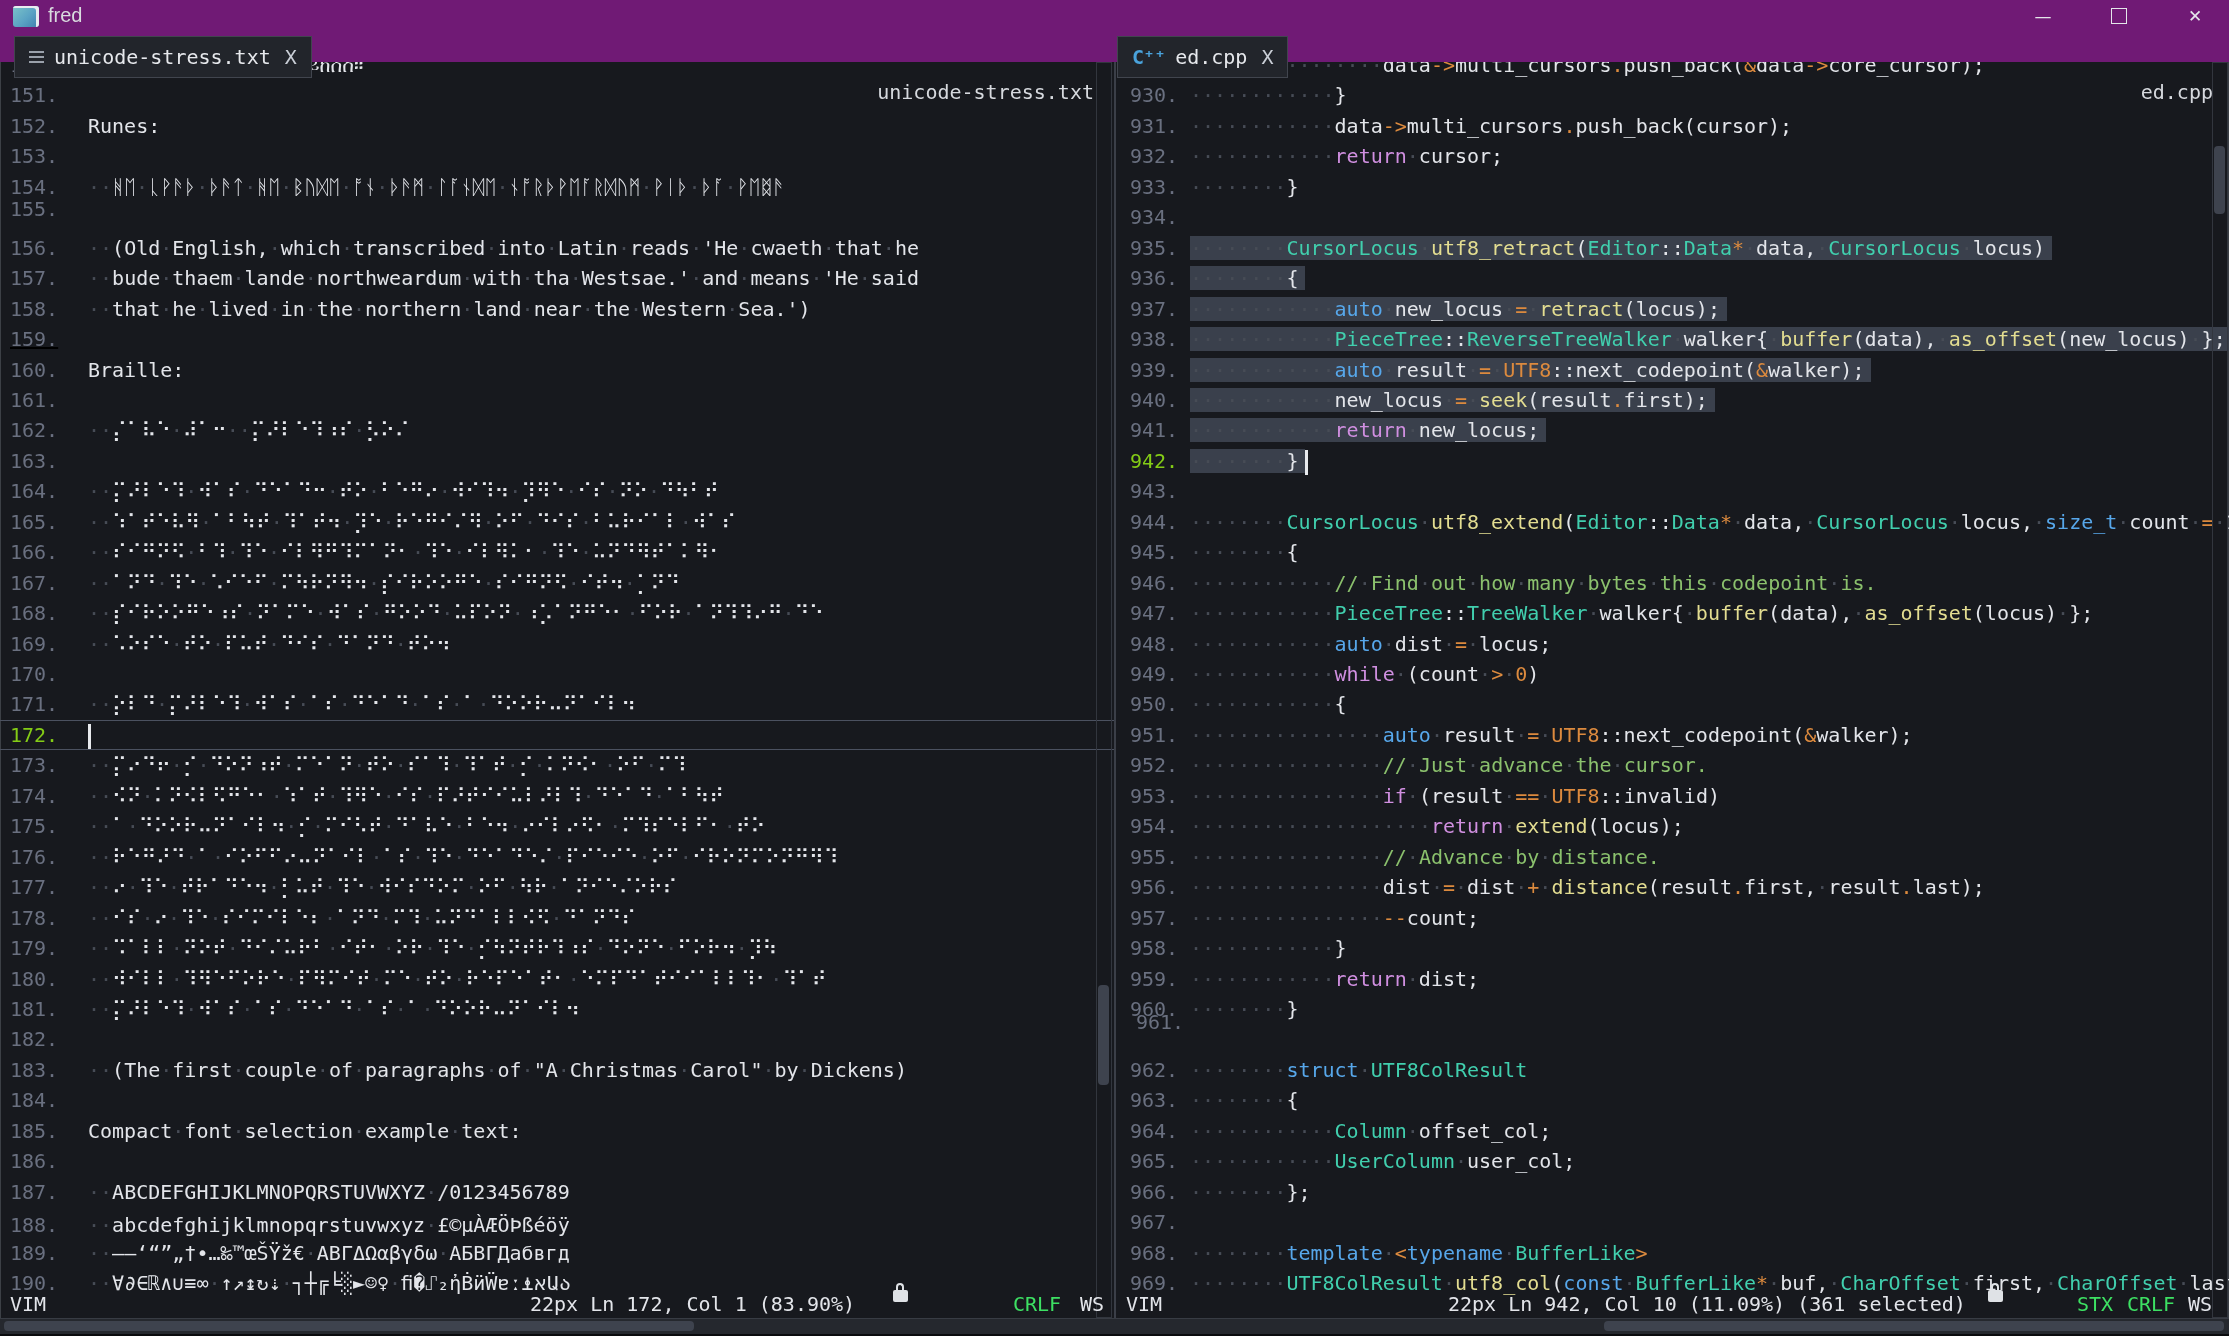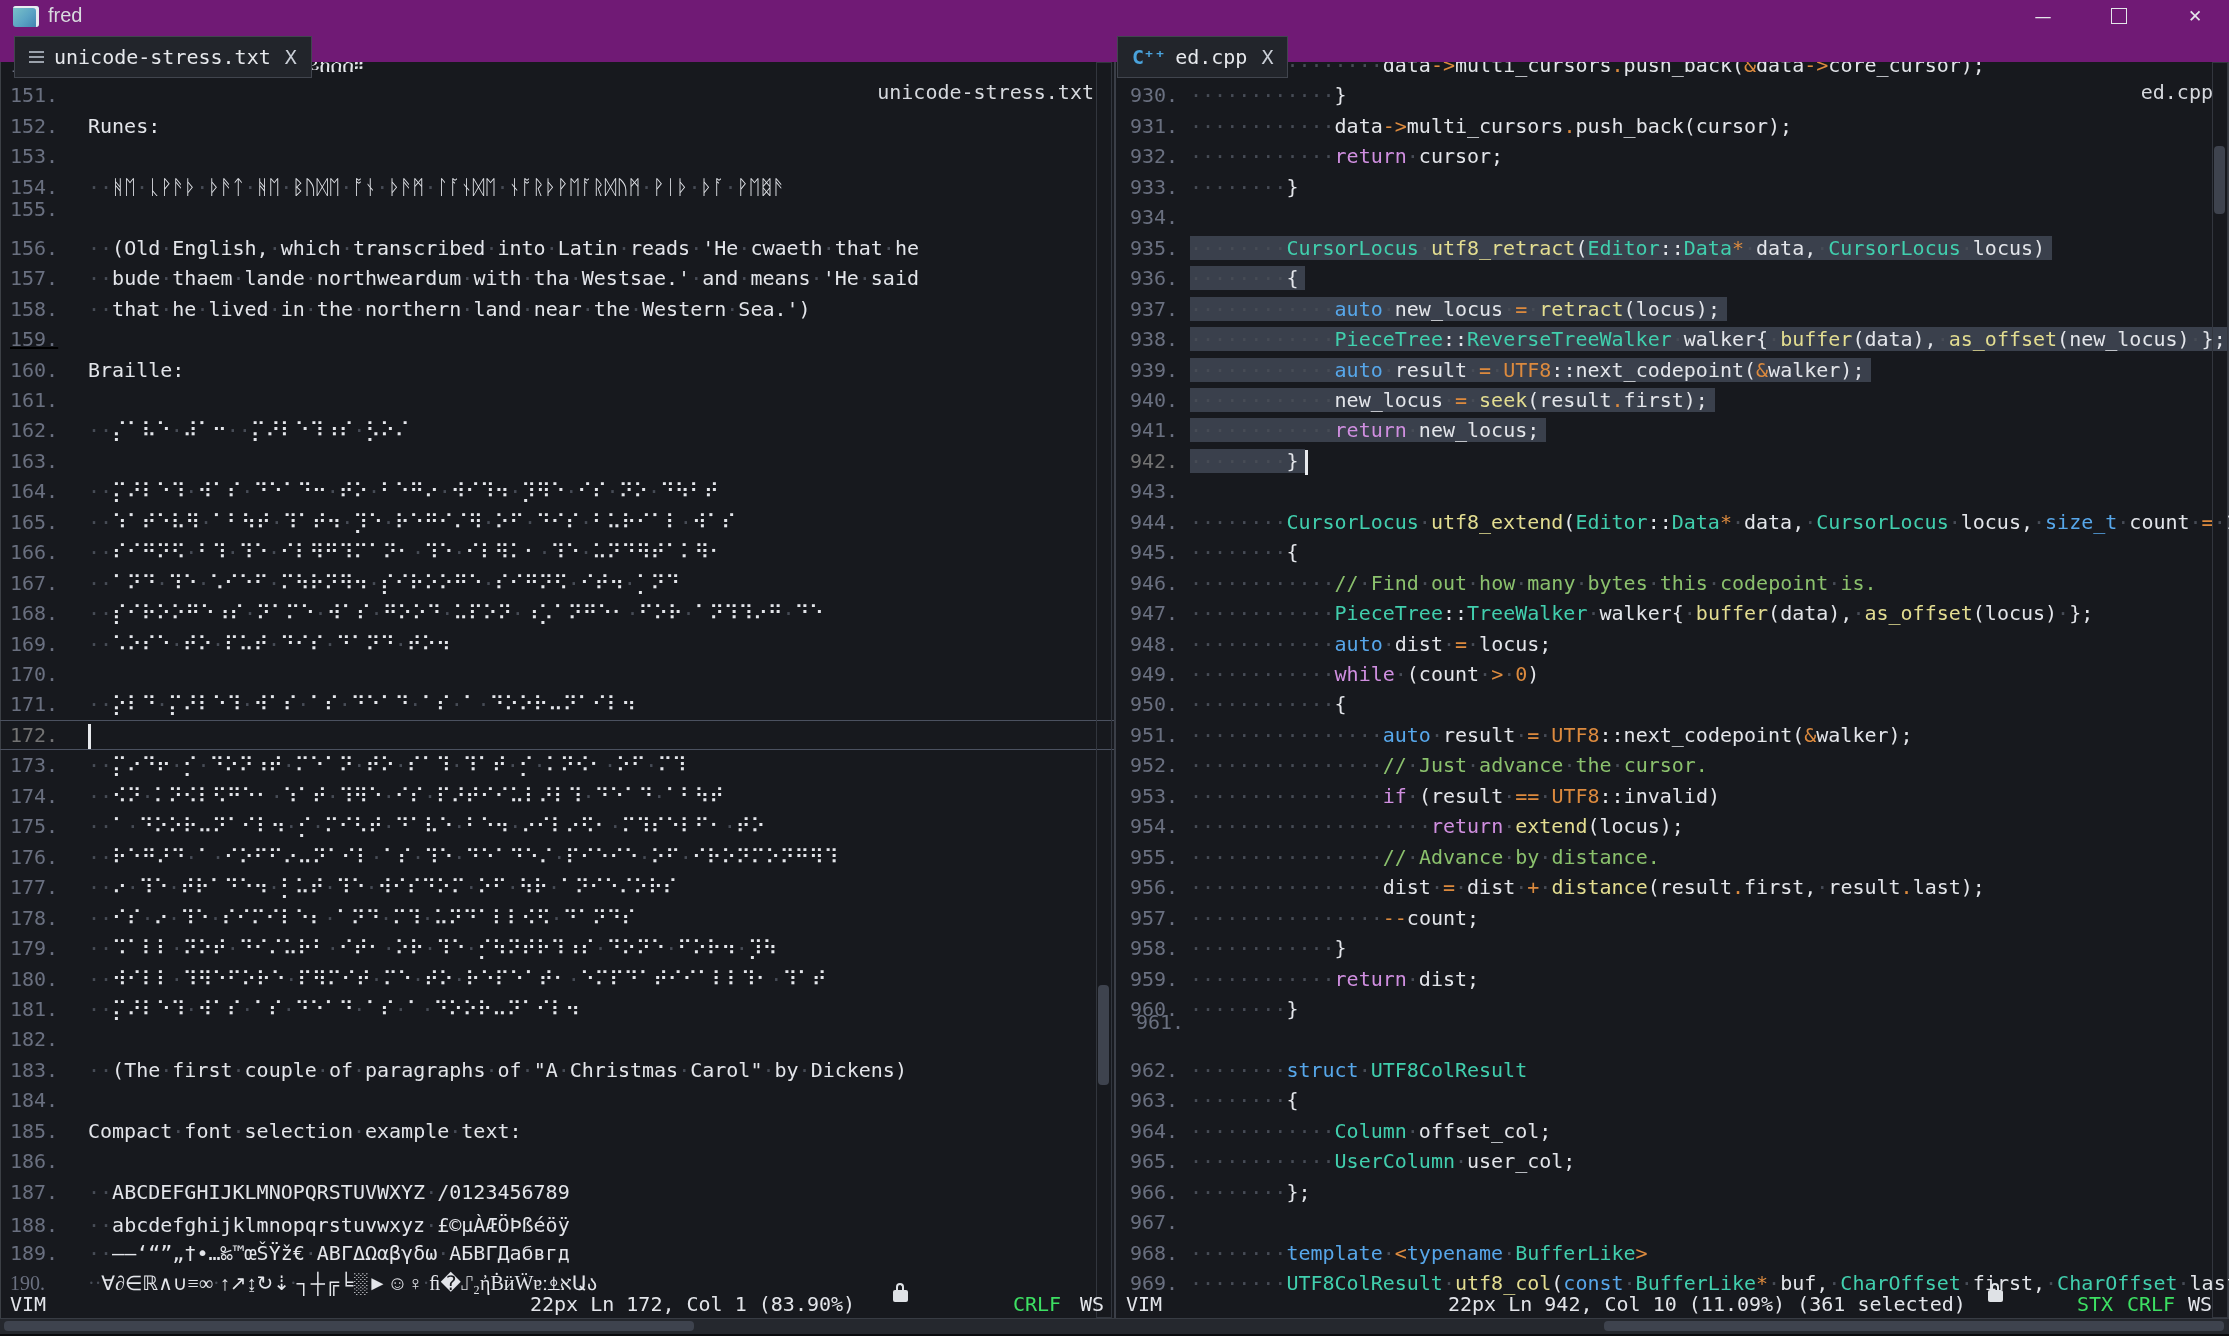--- a/index.html
+++ b/index.html
@@ -28,21 +28,21 @@
   .cppicon{color:#4aa3dc;font-weight:bold;font-size:20px;letter-spacing:-1px;}
   
   .pane{position:absolute;top:0;height:1336px;overflow:hidden;z-index:1;}
   #pane-left{left:0;width:1114px;}
   #pane-right{left:1114px;width:1115px;}
   .row{position:absolute;left:0;width:100%;height:30.45px;display:flex;align-items:center;
        font:20px/30.45px "DejaVu Sans Mono","DejaVu Sans",monospace;white-space:pre;box-sizing:border-box;}
   .gut{flex:0 0 auto;color:#6a7080;}
   #pane-left .gut{width:88px;padding-left:10px;box-sizing:border-box;}
   #pane-right .gut{width:76px;padding-left:16px;box-sizing:border-box;}
-  .gut.cur{color:#737373;}
+  .gut.cur{color:#84cc16;}
   .code{flex:1 1 auto;overflow:hidden;color:#e3e5ea;}
   .selbg{background:#3a404c;padding-right:7px;}
   .row.frame{border-top:1px solid #4b5160;border-bottom:1px solid #4b5160;}
   .caret{display:inline-block;width:2.5px;height:25px;background:#e8eaee;vertical-align:middle;}
   .c-d{color:#e3e5ea;} .c-k{color:#d08fe0;} .c-b{color:#57a7ea;} .c-t{color:#41cfae;}
   .c-f{color:#e3dd91;} .c-o{color:#dc8a3e;} .c-c{color:#8bc16d;} .c-ws{color:#474c56;}
   .file-overlay{position:absolute;top:80px;z-index:4;color:#d6d9de;font:20px "DejaVu Sans Mono",monospace;}
   #overlay-left{left:0;width:1094px;text-align:right;}
   #overlay-right{left:1114px;width:1099px;text-align:right;}
   #divider{position:absolute;left:1114px;top:33px;width:2px;height:1300px;background:#3b3f48;z-index:3;}
@@ -109,21 +109,21 @@
       <div class="row" style="top: 963.5px;"><span class="gut">180.</span><span class="code"><span class="c-ws">·</span><span class="c-ws">·</span><span class="c-d">⠺⠊⠇⠇</span><span class="c-ws">·</span><span class="c-d">⠹⠻⠑⠋⠕⠗⠑</span><span class="c-ws">·</span><span class="c-d">⠏⠻⠍⠊⠞</span><span class="c-ws">·</span><span class="c-d">⠍⠑</span><span class="c-ws">·</span><span class="c-d">⠞⠕</span><span class="c-ws">·</span><span class="c-d">⠗⠑⠏⠑⠁⠞⠂</span><span class="c-ws">·</span><span class="c-d">⠑⠍⠏⠙⠁⠞⠊⠊⠁⠇⠇⠹⠂</span><span class="c-ws">·</span><span class="c-d">⠹⠁⠞</span></span></div>
       <div class="row" style="top: 993.95px;"><span class="gut">181.</span><span class="code"><span class="c-ws">·</span><span class="c-ws">·</span><span class="c-d">⡍⠜⠇⠑⠹</span><span class="c-ws">·</span><span class="c-d">⠺⠁⠎</span><span class="c-ws">·</span><span class="c-d">⠁⠎</span><span class="c-ws">·</span><span class="c-d">⠙⠑⠁⠙</span><span class="c-ws">·</span><span class="c-d">⠁⠎</span><span class="c-ws">·</span><span class="c-d">⠁</span><span class="c-ws">·</span><span class="c-d">⠙⠕⠕⠗⠤⠝⠁⠊⠇⠲</span></span></div>
       <div class="row" style="top: 1024.4px;"><span class="gut">182.</span><span class="code"></span></div>
       <div class="row" style="top: 1054.85px;"><span class="gut">183.</span><span class="code"><span class="c-ws">·</span><span class="c-ws">·</span><span class="c-d">(The</span><span class="c-ws">·</span><span class="c-d">first</span><span class="c-ws">·</span><span class="c-d">couple</span><span class="c-ws">·</span><span class="c-d">of</span><span class="c-ws">·</span><span class="c-d">paragraphs</span><span class="c-ws">·</span><span class="c-d">of</span><span class="c-ws">·</span><span class="c-d">"A</span><span class="c-ws">·</span><span class="c-d">Christmas</span><span class="c-ws">·</span><span class="c-d">Carol"</span><span class="c-ws">·</span><span class="c-d">by</span><span class="c-ws">·</span><span class="c-d">Dickens)</span></span></div>
       <div class="row" style="top: 1085.3px;"><span class="gut">184.</span><span class="code"></span></div>
       <div class="row" style="top: 1115.75px;"><span class="gut">185.</span><span class="code"><span class="c-d">Compact</span><span class="c-ws">·</span><span class="c-d">font</span><span class="c-ws">·</span><span class="c-d">selection</span><span class="c-ws">·</span><span class="c-d">example</span><span class="c-ws">·</span><span class="c-d">text:</span></span></div>
       <div class="row" style="top: 1146.2px;"><span class="gut">186.</span><span class="code"></span></div>
       <div class="row" style="top: 1176.65px;"><span class="gut">187.</span><span class="code"><span class="c-ws">·</span><span class="c-ws">·</span><span class="c-d">ABCDEFGHIJKLMNOPQRSTUVWXYZ</span><span class="c-ws">·</span><span class="c-d">/0123456789</span></span></div>
       <div class="row" style="top: 1210px;"><span class="gut">188.</span><span class="code"><span class="c-ws">·</span><span class="c-ws">·</span><span class="c-d">abcdefghijklmnopqrstuvwxyz</span><span class="c-ws">·</span><span class="c-d">£©µÀÆÖÞßéöÿ</span></span></div>
       <div class="row" style="top: 1237.55px;"><span class="gut">189.</span><span class="code"><span class="c-ws">·</span><span class="c-ws">·</span><span class="c-d">–—‘“”„†•…‰™œŠŸž€</span><span class="c-ws">·</span><span class="c-d">ΑΒΓΔΩαβγδω</span><span class="c-ws">·</span><span class="c-d">АБВГДабвгд</span></span></div>
-      <div class="row" style="top: 1268px; font-family: Liberation Serif, serif;"><span class="gut">190.</span><span class="code"><span class="c-ws">·</span><span class="c-ws">·</span><span class="c-d">∀∂∈ℝ∧∪≡∞</span><span class="c-ws">·</span><span class="c-d">↑↗↨↻⇣</span><span class="c-ws">·</span><span class="c-d">┐┼╔╘░►☺♀</span><span class="c-ws">·</span><span class="c-d">ﬁ�⑀₂ἠḂӥẄɐː⍎אԱა</span></span></div>
+      <div class="row" style="top: 1268px;"><span class="gut">190.</span><span class="code"><span class="c-ws">·</span><span class="c-ws">·</span><span class="c-d">∀∂∈ℝ∧∪≡∞</span><span class="c-ws">·</span><span class="c-d">↑↗↨↻⇣</span><span class="c-ws">·</span><span class="c-d">┐┼╔╘░►☺♀</span><span class="c-ws">·</span><span class="c-d">ﬁ�⑀₂ἠḂӥẄɐː⍎אԱა</span></span></div>
     </div>
   <div class="pane" id="pane-right">
       <div class="row" style="top: 50px;"><span class="gut">929.</span><span class="code"><span class="c-ws">·</span><span class="c-ws">·</span><span class="c-ws">·</span><span class="c-ws">·</span><span class="c-ws">·</span><span class="c-ws">·</span><span class="c-ws">·</span><span class="c-ws">·</span><span class="c-ws">·</span><span class="c-ws">·</span><span class="c-ws">·</span><span class="c-ws">·</span><span class="c-ws">·</span><span class="c-ws">·</span><span class="c-ws">·</span><span class="c-ws">·</span><span class="c-d">data</span><span class="c-o">-&gt;</span><span class="c-d">multi_cursors</span><span class="c-o">.</span><span class="c-d">push_back(</span><span class="c-o">&amp;</span><span class="c-d">data</span><span class="c-o">-&gt;</span><span class="c-d">core_cursor);</span></span></div>
       <div class="row" style="top: 80.45px;"><span class="gut">930.</span><span class="code"><span class="c-ws">·</span><span class="c-ws">·</span><span class="c-ws">·</span><span class="c-ws">·</span><span class="c-ws">·</span><span class="c-ws">·</span><span class="c-ws">·</span><span class="c-ws">·</span><span class="c-ws">·</span><span class="c-ws">·</span><span class="c-ws">·</span><span class="c-ws">·</span><span class="c-d">}</span></span></div>
       <div class="row" style="top: 110.9px;"><span class="gut">931.</span><span class="code"><span class="c-ws">·</span><span class="c-ws">·</span><span class="c-ws">·</span><span class="c-ws">·</span><span class="c-ws">·</span><span class="c-ws">·</span><span class="c-ws">·</span><span class="c-ws">·</span><span class="c-ws">·</span><span class="c-ws">·</span><span class="c-ws">·</span><span class="c-ws">·</span><span class="c-d">data</span><span class="c-o">-&gt;</span><span class="c-d">multi_cursors</span><span class="c-o">.</span><span class="c-d">push_back(cursor);</span></span></div>
       <div class="row" style="top: 141.35px;"><span class="gut">932.</span><span class="code"><span class="c-ws">·</span><span class="c-ws">·</span><span class="c-ws">·</span><span class="c-ws">·</span><span class="c-ws">·</span><span class="c-ws">·</span><span class="c-ws">·</span><span class="c-ws">·</span><span class="c-ws">·</span><span class="c-ws">·</span><span class="c-ws">·</span><span class="c-ws">·</span><span class="c-k">return</span><span class="c-ws">·</span><span class="c-d">cursor;</span></span></div>
       <div class="row" style="top: 171.8px;"><span class="gut">933.</span><span class="code"><span class="c-ws">·</span><span class="c-ws">·</span><span class="c-ws">·</span><span class="c-ws">·</span><span class="c-ws">·</span><span class="c-ws">·</span><span class="c-ws">·</span><span class="c-ws">·</span><span class="c-d">}</span></span></div>
       <div class="row" style="top: 202.25px;"><span class="gut">934.</span><span class="code"></span></div>
       <div class="row" style="top: 232.7px;"><span class="gut">935.</span><span class="code"><span class="selbg"><span class="c-ws">·</span><span class="c-ws">·</span><span class="c-ws">·</span><span class="c-ws">·</span><span class="c-ws">·</span><span class="c-ws">·</span><span class="c-ws">·</span><span class="c-ws">·</span><span class="c-t">CursorLocus</span><span class="c-ws">·</span><span class="c-f">utf8_retract</span><span class="c-d">(</span><span class="c-t">Editor</span><span class="c-d">::</span><span class="c-t">Data</span><span class="c-o">*</span><span class="c-ws">·</span><span class="c-d">data,</span><span class="c-ws">·</span><span class="c-t">CursorLocus</span><span class="c-ws">·</span><span class="c-d">locus)</span></span></span></div>
       <div class="row" style="top: 263.15px;"><span class="gut">936.</span><span class="code"><span class="selbg"><span class="c-ws">·</span><span class="c-ws">·</span><span class="c-ws">·</span><span class="c-ws">·</span><span class="c-ws">·</span><span class="c-ws">·</span><span class="c-ws">·</span><span class="c-ws">·</span><span class="c-d">{</span></span></span></div>

